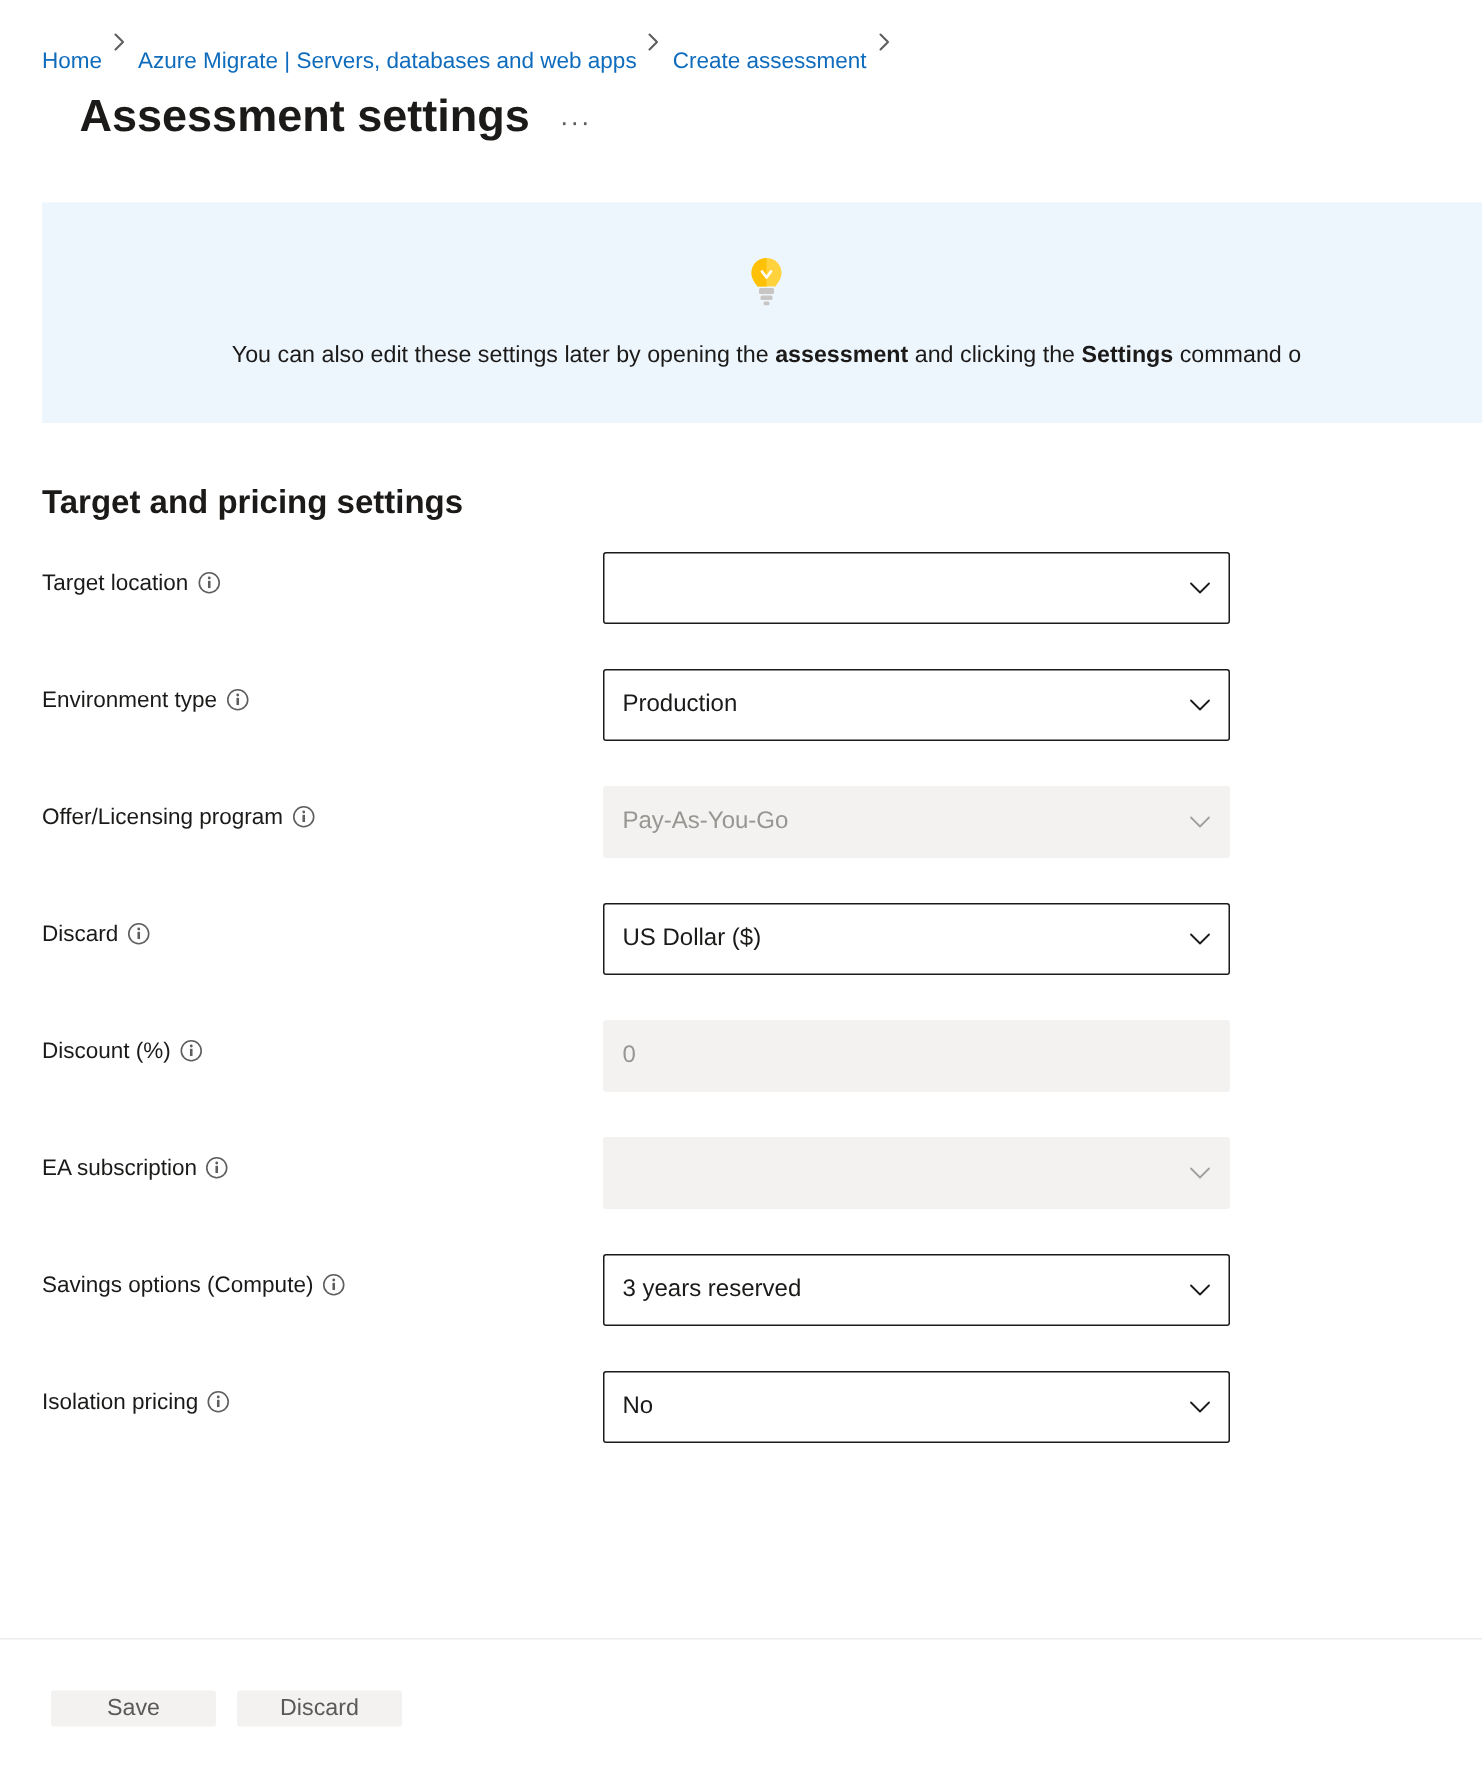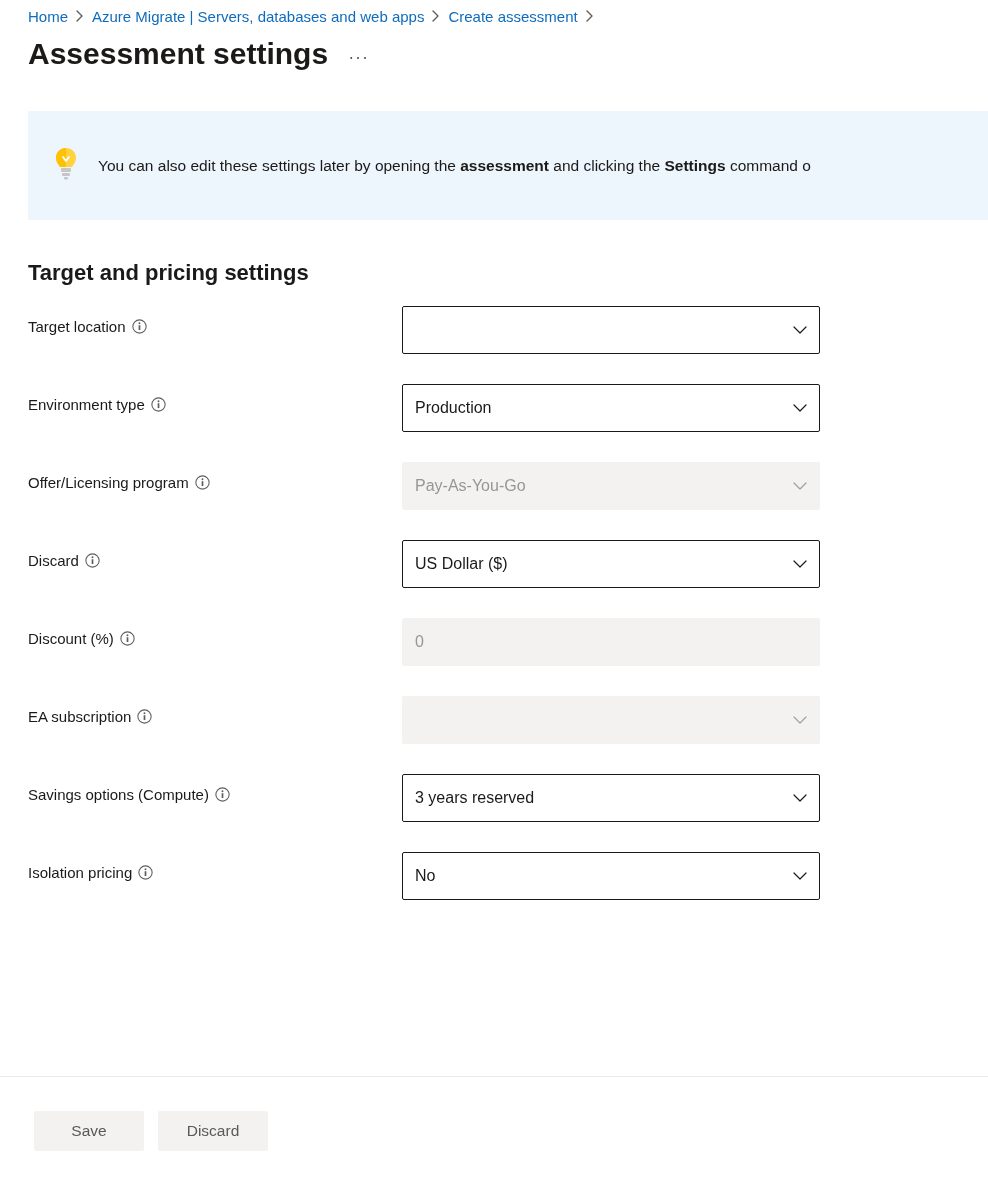--- a/index.html
+++ b/index.html
@@ -15,51 +15,54 @@
     .breadcrumb {
       display: flex;
       align-items: center;
       gap: 8px;
       padding: 8px 28px 4px 28px;
       font-size: 15px;
     }
     .breadcrumb a {
       color: #0f6cbd;
       text-decoration: none;
+      margin-top: 24px;
     }
     .breadcrumb .sep {
       color: #605e5c;
       font-size: 14px;
     }
     .title-row {
       display: flex;
       align-items: center;
       gap: 20px;
       padding: 8px 28px 40px 28px;
     }
     .page-title {
       font-size: 30px;
       font-weight: 600;
       color: #1b1a19;
+      margin-left: 25px;
     }
     .more-dots {
       color: #605e5c;
       font-size: 18px;
       letter-spacing: 1px;
       padding-top: 6px;
     }
     .info-banner {
       background: #edf5fd;
       margin: 0 0 0 28px;
       padding: 36px 20px 36px 26px;
       display: flex;
       align-items: center;
       gap: 20px;
       overflow: hidden;
       white-space: nowrap;
+      flex-direction: column;
     }
     .banner-text {
       font-size: 15.5px;
       color: #1b1a19;
     }
     .banner-text strong { font-weight: 600; }
     .section-heading {
       font-size: 22px;
       font-weight: 700;
       color: #1b1a19;
@@ -118,21 +121,21 @@
       left: 0;
       right: 0;
       border-top: 1px solid #edebe9;
       padding: 34px 0 32px 34px;
       display: flex;
       gap: 14px;
       background: #fff;
     }
     .btn {
       min-width: 110px;
-      height: 40px;
+      height: 24px;
       padding: 0 24px;
       border: none;
       border-radius: 2px;
       font-size: 15.5px;
       cursor: pointer;
       color: #5a5958;
       background: #f3f2f1;
     }
   </style>
 </head>

